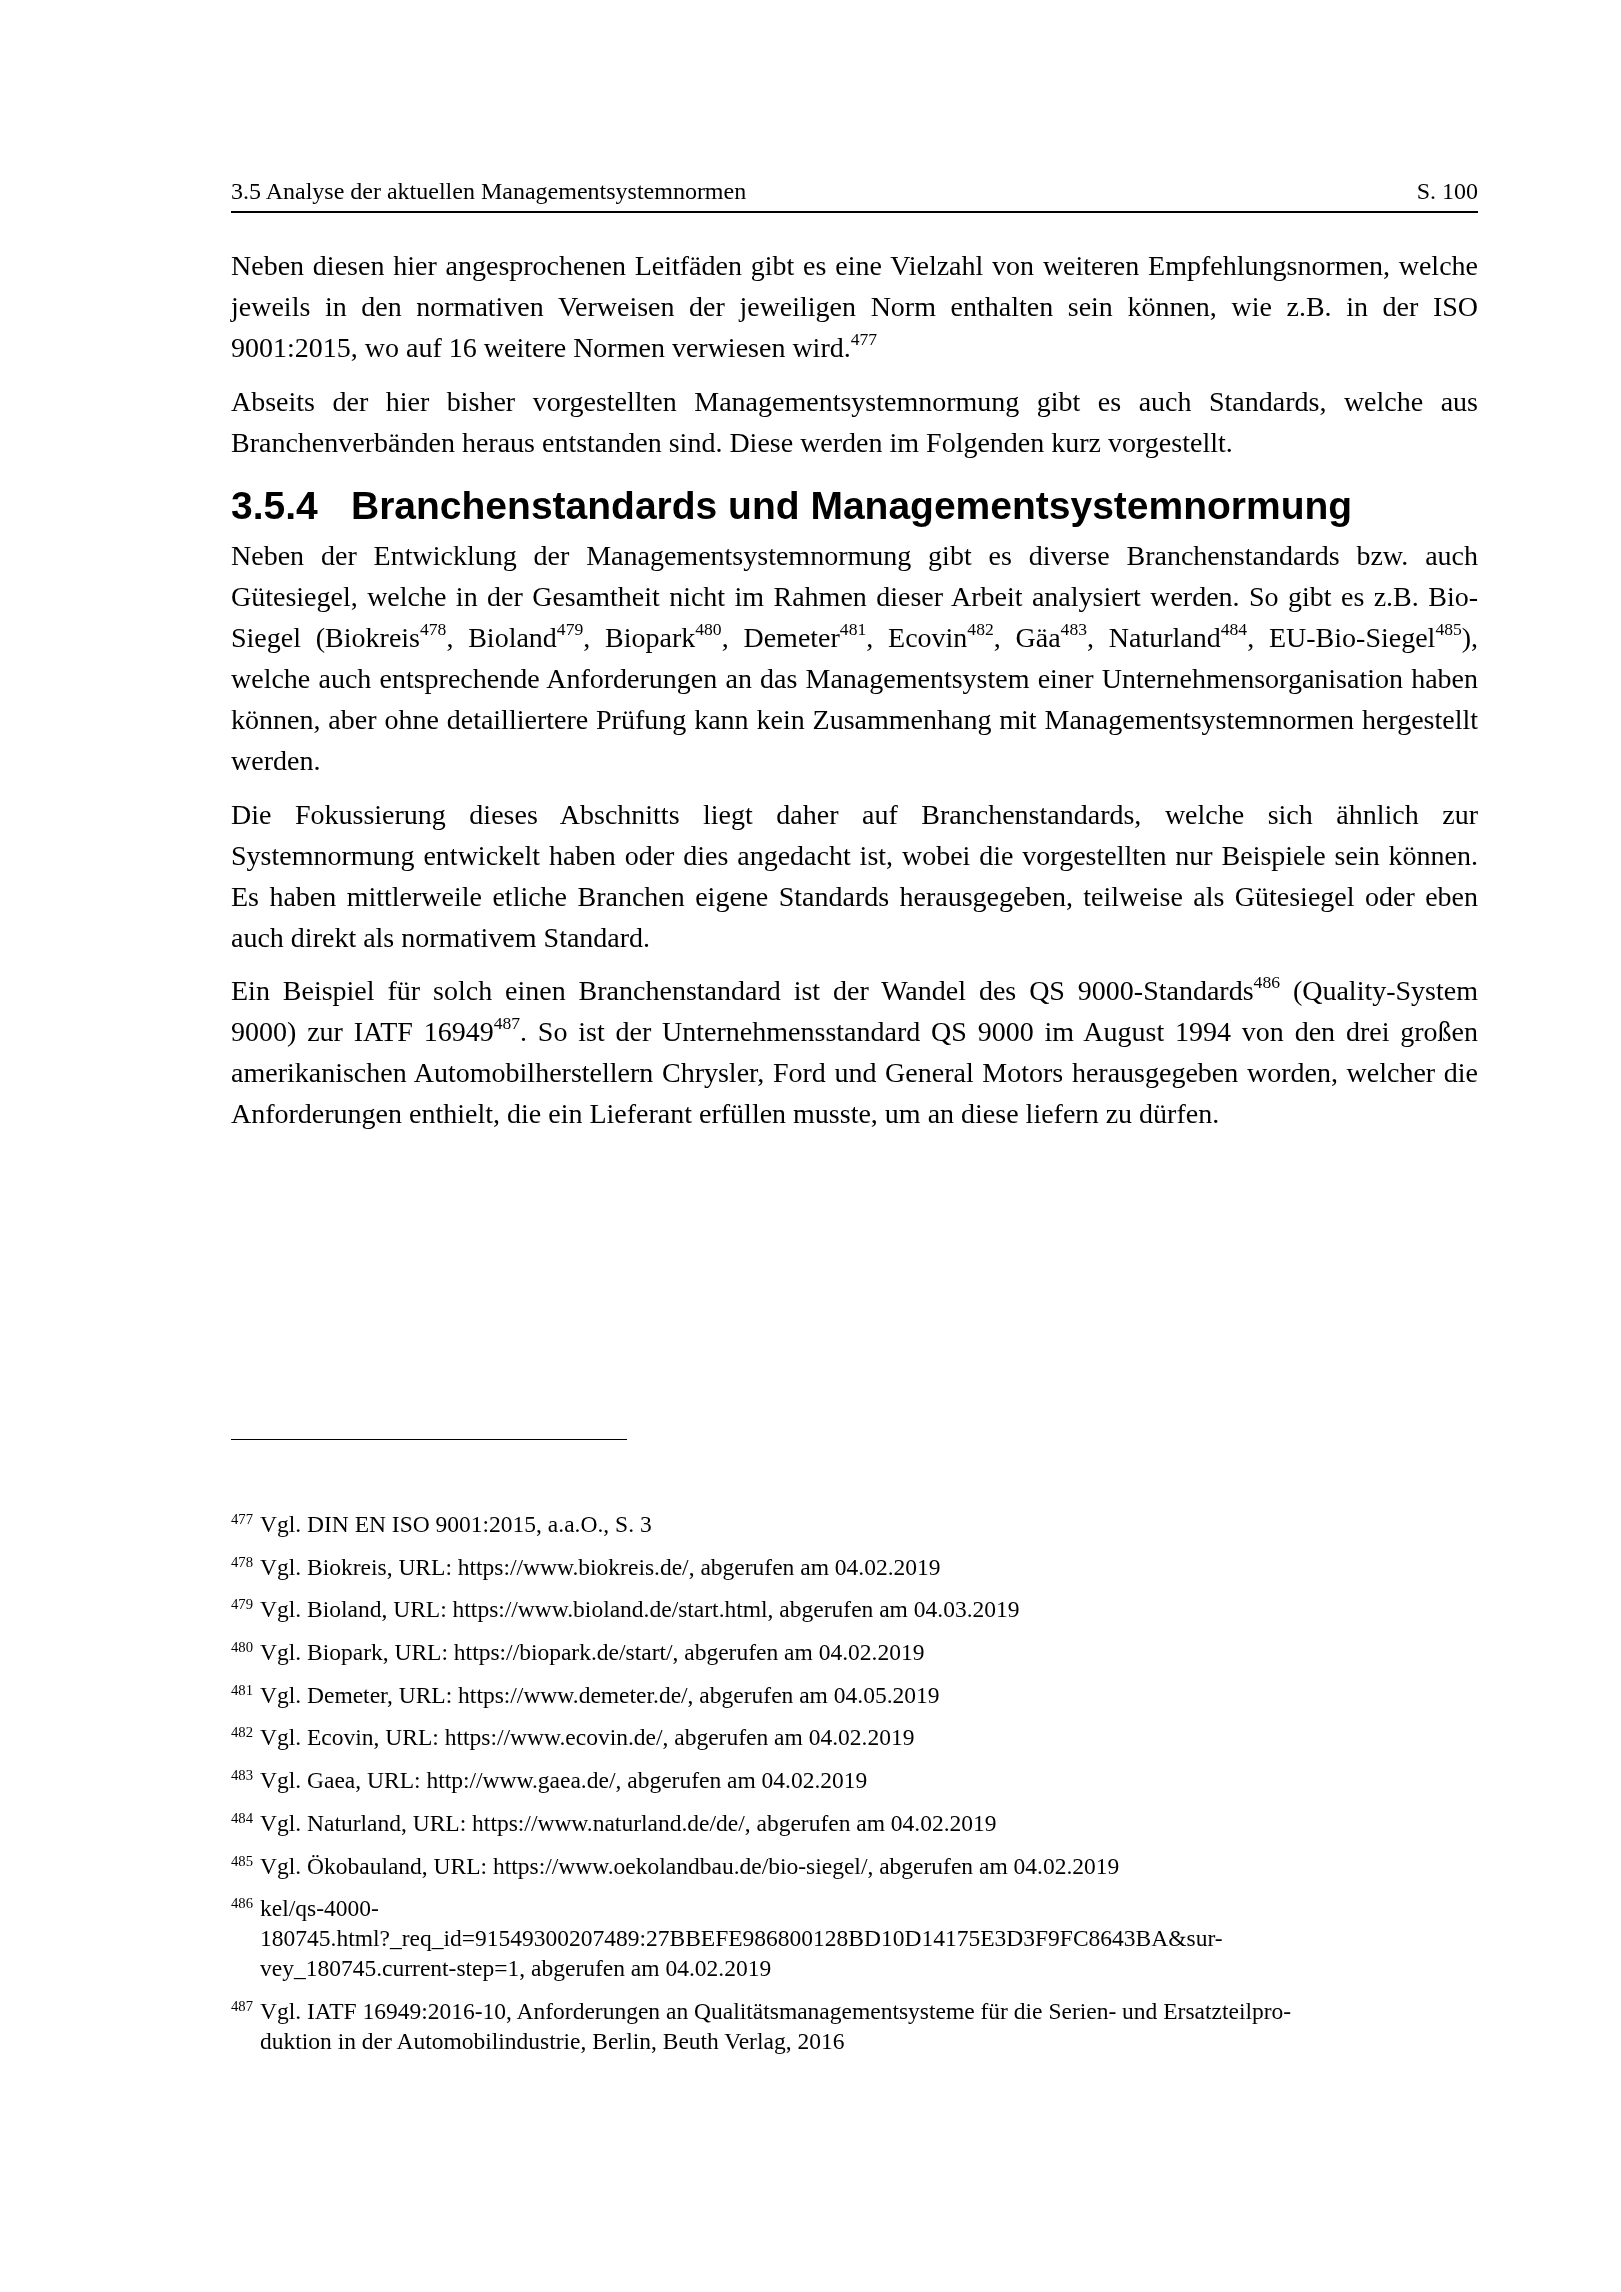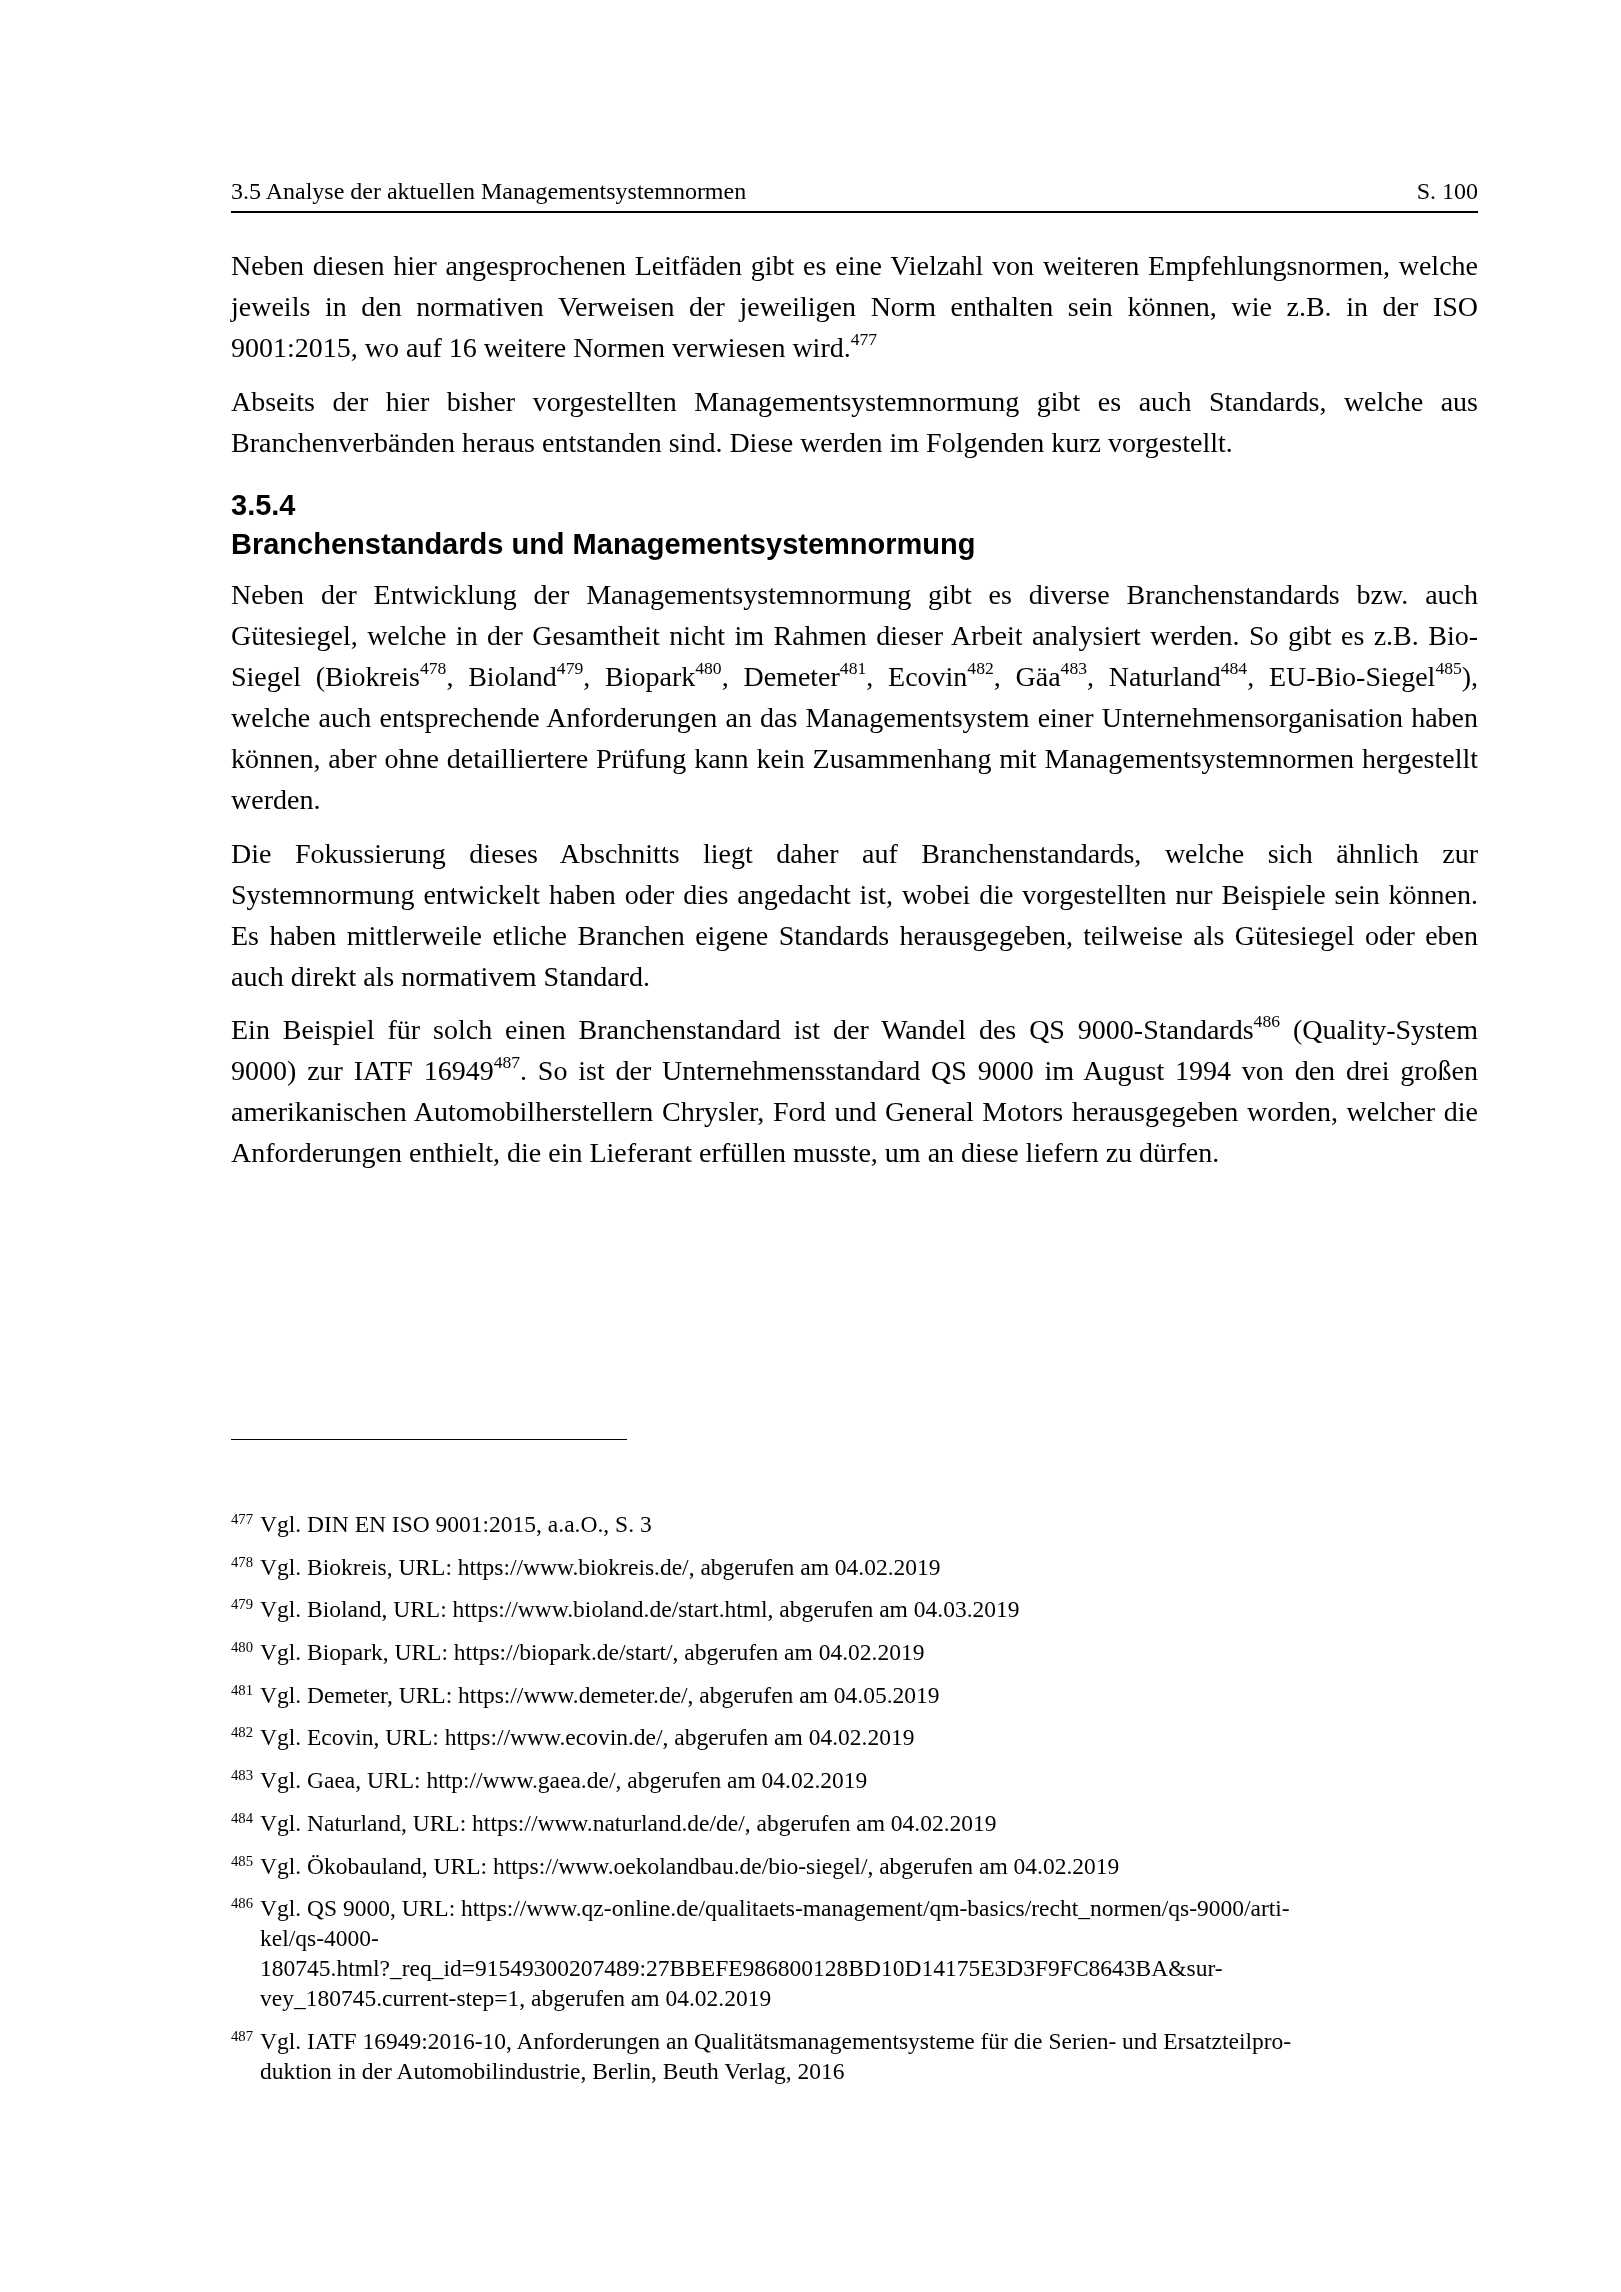--- a/index.html
+++ b/index.html
@@ -2,21 +2,21 @@
 <html><head>
 <meta charset="utf-8">
 <style>
   html, body { margin: 0; padding: 0; background: #ffffff; }
   body { width: 1621px; height: 2293px; position: relative; font-family: "Liberation Serif", serif; color: #000; overflow: hidden; }
   .page { position: absolute; left: 231px; top: 0; width: 1247px; }
   .header { position: absolute; top: 174px; left: 0; width: 1247px; display: flex; justify-content: space-between; font-size: 24px; line-height: 35px; border-bottom: 2px solid #000; padding-bottom: 2px; }
   .body-text { position: absolute; top: 245px; left: 0; width: 1247px; font-size: 28px; line-height: 41px; text-align: justify; }
   .body-text p { margin: 0 0 12.7px 0; hyphens: manual; }
   .body-text sup { font-size: 17.6px; line-height: 0; vertical-align: 11.8px; }
-  h3 { font-family: "Liberation Sans", sans-serif; font-weight: bold; font-size: 29px; margin: 23.5px 0 9.8px 0; line-height: 39px; display: flex; flex-direction: column; }
+  h3 { font-family: "Liberation Sans", sans-serif; font-weight: bold; font-size: 39px; margin: 23.5px 0 9.8px 0; line-height: 39px; display: flex; }
   h3 .num { width: 120px; display: inline-block; }
   .fn-rule { position: absolute; top: 1439px; left: 0; width: 396px; height: 0; border-top: 1.5px solid #000; }
   .footnotes { position: absolute; top: 1509px; left: 0; width: 1247px; font-size: 23.5px; line-height: 30px; }
   .fn { display: flex; margin-bottom: 12.7px; }
   .fn .mark { font-size: 14.7px; vertical-align: top; line-height: 21.6px; width: 29px; flex: none; white-space: nowrap; }
   .fn .txt { flex: 1; padding-right: 19.6px; word-break: normal; }
   .fn .txt .cont { display: block; padding-left: 0; }
 </style>
 </head>
 <body>
@@ -79,21 +79,20 @@
         <span class="mark">484</span>
         <span class="txt">Vgl. Naturland, URL: https://www.naturland.de/de/, abgerufen am 04.02.2019</span>
       </div>
     <div class="fn">
         <span class="mark">485</span>
         <span class="txt">Vgl. Ökobauland, URL: https://www.oekolandbau.de/bio-siegel/, abgerufen am 04.02.2019</span>
       </div>
     <div class="fn">
         <span class="mark">486</span>
         <span class="txt">
-          <span class="cont">Vgl. QS 9000, URL: https://www.qz-online.de/qualitaets-management/qm-basics/recht_normen/qs-9000/arti-</span>
           <span class="cont">kel/qs-4000-</span>
           <span class="cont">180745.html?_req_id=91549300207489:27BBEFE986800128BD10D14175E3D3F9FC8643BA&amp;sur-</span>
           <span class="cont">vey_180745.current-step=1, abgerufen am 04.02.2019</span>
         </span>
       </div>
     <div class="fn">
         <span class="mark">487</span>
         <span class="txt">
           <span class="cont">Vgl. IATF 16949:2016-10, Anforderungen an Qualitätsmanagementsysteme für die Serien- und Ersatzteilpro-</span>
           <span class="cont">duktion in der Automobilindustrie, Berlin, Beuth Verlag, 2016</span>

